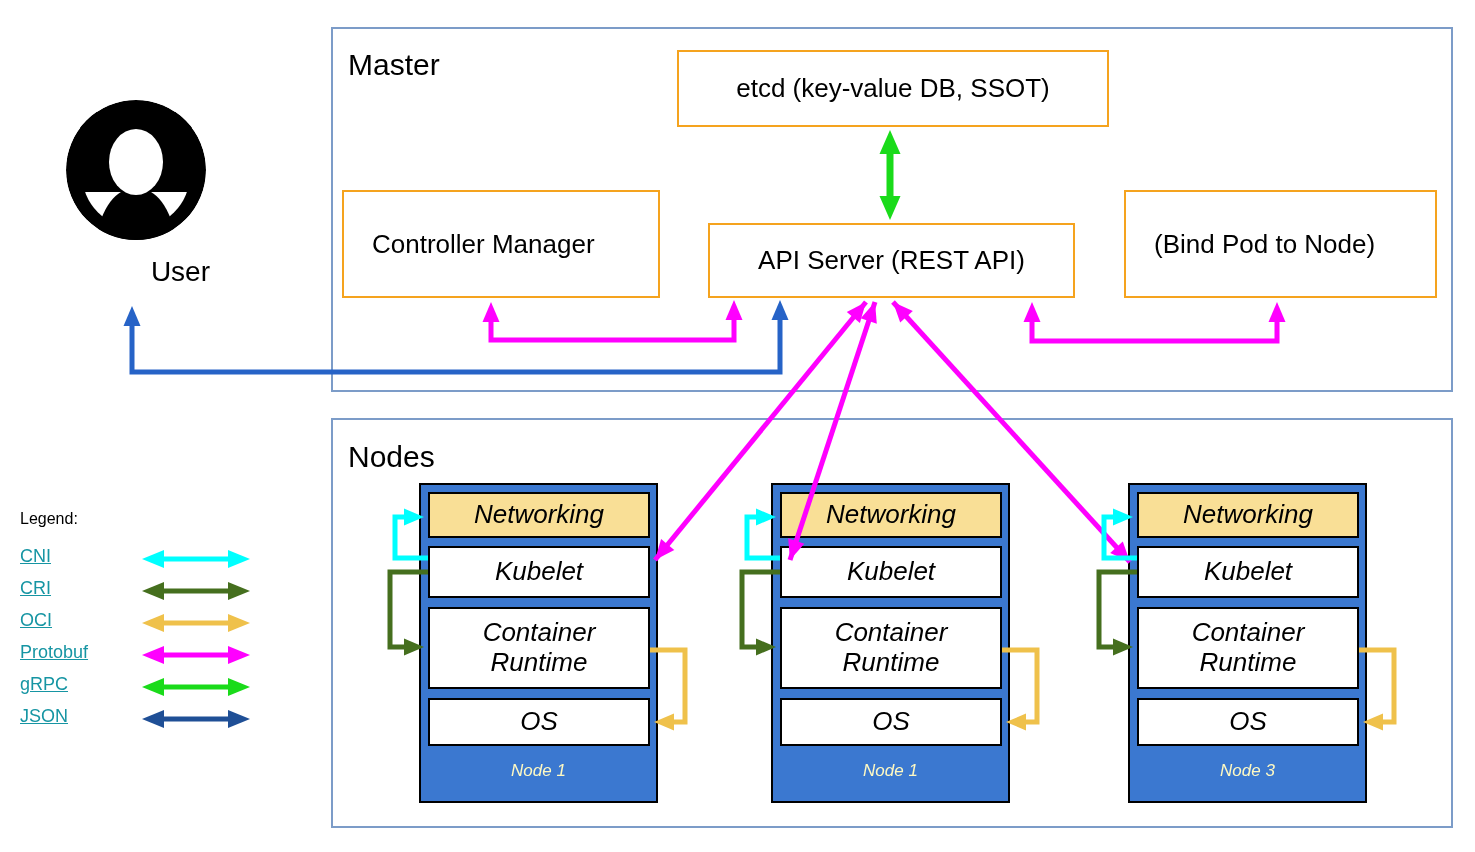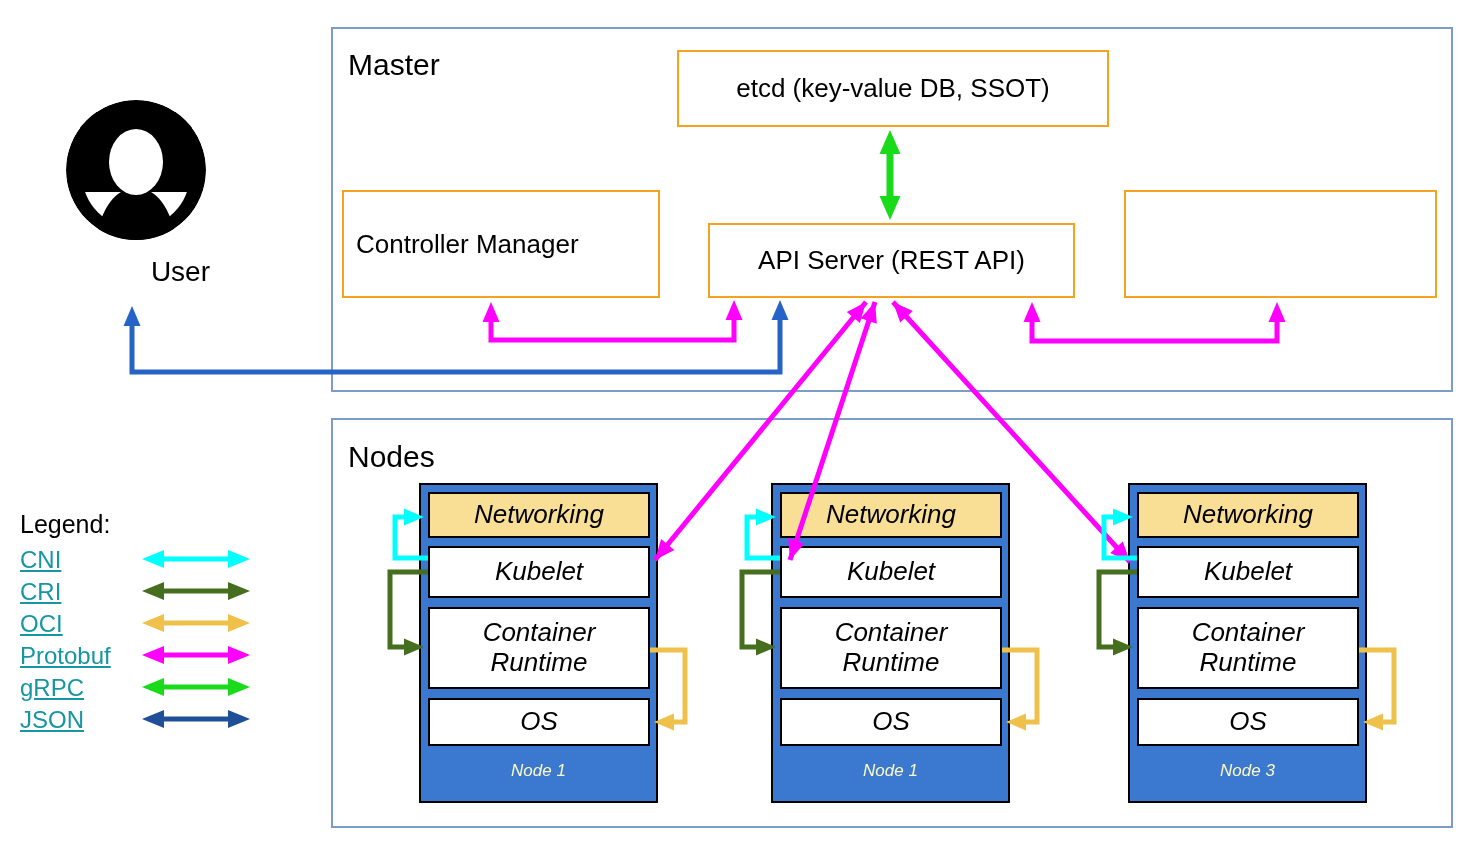--- a/index.html
+++ b/index.html
@@ -3,30 +3,30 @@
 <meta charset="utf-8">
 <style>
   html,body{margin:0;padding:0;background:#fff;}
   .canvas{position:relative;width:1475px;height:852px;background:#fff;overflow:hidden;
           font-family:"Liberation Sans", sans-serif;color:#000;}
   .abs{position:absolute;box-sizing:border-box;}
   .frame{border:2px solid #7C9CC8;background:#fff;}
   .section-label{font-size:30px;line-height:1.1;}
   .obox{border:2px solid #F5A31E;background:#fff;font-size:26px;}
   .obox.center{display:flex;align-items:center;justify-content:center;}
-  .obox.left2{display:flex;flex-direction:column;justify-content:center;padding-left:12px;line-height:1.42;}
+  .obox.left2{display:flex;flex-direction:column;justify-content:center;padding-left:28px;line-height:1.42;}
   .node{background:#3B78D0;border:2px solid #000;font-style:italic;}
   .comp{position:absolute;left:7px;width:222px;border:2px solid #000;background:#fff;
         display:flex;align-items:center;justify-content:center;text-align:center;
         font-size:26px;line-height:1.15;box-sizing:border-box;}
   .comp.networking{background:#F9DF96;}
   .node-label{position:absolute;left:0;width:100%;top:276px;text-align:center;color:#fef9c3;font-size:17px;}
   .user-label{font-size:28px;text-align:right;}
-  .legend-title{font-size:25px;}
-  .legend-link{font-size:24px;color:#1695A3;text-decoration:underline;cursor:pointer;}
+  .legend-title{font-size:16px;}
+  .legend-link{font-size:18px;color:#1695A3;text-decoration:underline;cursor:pointer;}
   .arrow-layer{position:absolute;left:0;top:0;pointer-events:none;}
 </style>
 </head>
 <body>
 
 <div class="canvas">
 
   <svg class="abs" style="left:62px;top:96px;" width="148" height="148" viewBox="0 0 148 148">
     <clipPath id="uclip">
         <circle cx="74" cy="74" r="70"></circle>
@@ -50,20 +50,21 @@
 
   <div class="abs obox left2" style="left:342px;top:190px;width:318px;height:108px;">
     <span>Controller Manager</span>
   </div>
 
   <div class="abs obox center" style="left:708px;top:223px;width:367px;height:75px;">
     <span>API Server (REST API)</span>
   </div>
 
   <div class="abs obox left2" style="left:1124px;top:190px;width:313px;height:108px;">
+    <span>(Bind Pod to Node)</span>
   </div>
 
   <div class="abs frame" style="left:331px;top:418px;width:1122px;height:410px;"></div>
   <div class="abs section-label" style="left:348px;top:440px;">Nodes</div>
 
   <div class="abs node" style="left:419px;top:483px;width:239px;height:320px;">
     <div class="comp networking" style="top:7px;height:46px;">
       <span>Networking</span>
       </div>
     <div class="comp" style="top:61px;height:52px;">

